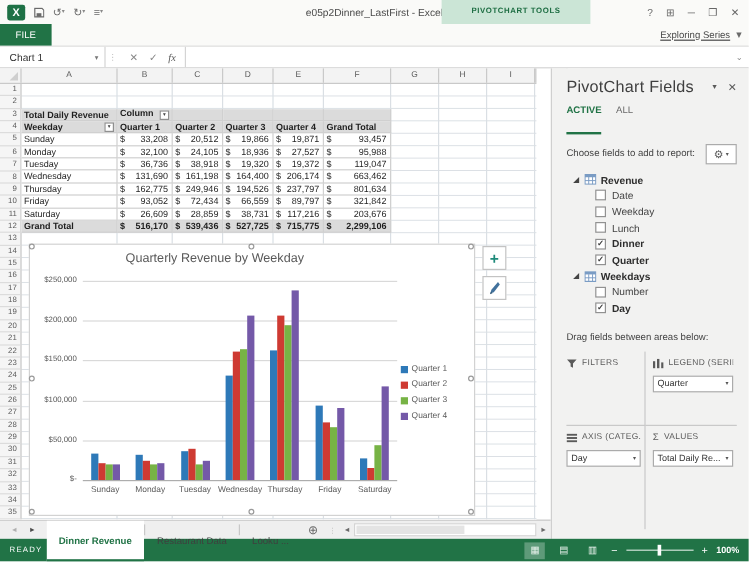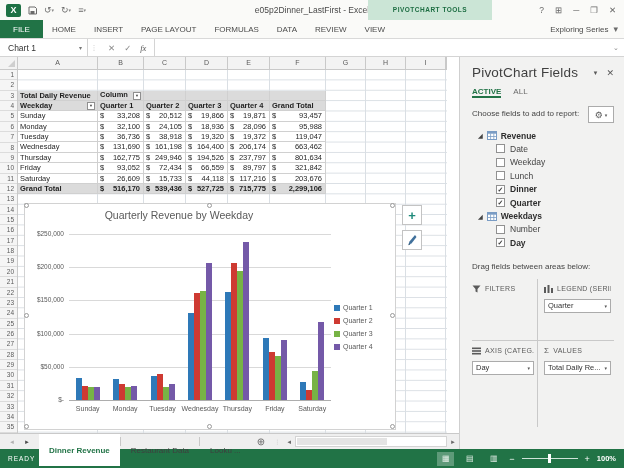--- a/index.html
+++ b/index.html
@@ -16,21 +16,21 @@
   .wintitle { position:absolute; left:0; right:0; text-align:center; font-size:8.5px; color:#4a4a4a; pointer-events:none; }
   .ctxband { position:absolute; left:368px; top:0; width:124px; height:20px; background:#CBE5D6; color:#1E6E43; font-size:6.5px; font-weight:bold; letter-spacing:.5px; text-align:center; line-height:20px; }
   .winctl { margin-left:auto; display:flex; align-items:center; gap:11px; padding-right:8px; font-size:8.5px; color:#666; z-index:2; }
 
   
   .tabsbar { height:19px; background:#FAFAF8; border-bottom:1px solid #D9D9D9; display:flex; align-items:stretch; font-size:8px; flex:0 0 auto; }
   .filetab { background:#217346; color:#fff; padding:0 13px; display:flex; align-items:center; font-size:8px; }
   .rtab { padding:0 9px; display:flex; align-items:center; color:#4a4a4a; white-space:nowrap; }
   .ctxtabs { display:flex; background:#EAF3EE; margin-left:10px; }
   .acct { margin-left:auto; display:flex; align-items:center; gap:5px; padding-right:6px; }
-  .acct .nm { font-size:8px; color:#4a4a4a; white-space:nowrap; }
+  .acct .nm { font-size:8px; color:#4a4a4a; white-space:nowrap;text-decoration:underline; }
 
   
   .fbar { height:18px; background:#fff; border-bottom:1px solid #D4D4D4; display:flex; align-items:stretch; font-size:8.5px; flex:0 0 auto; }
   .namebox { width:88px; display:flex; align-items:center; justify-content:space-between; padding:0 5px 0 8px; border-right:1px solid #D4D4D4; color:#333; }
   .namebox .dd { font-size:6px; color:#777; }
   .fsep { width:12px; display:flex; align-items:center; justify-content:center; color:#bbb; font-size:7px; }
   .fbtns { display:flex; align-items:center; gap:9px; padding:0 8px; color:#8a8a8a; border-right:1px solid #D4D4D4; }
   .fx { font-style:italic; font-family:"Liberation Serif", serif; color:#555; }
   .finput { flex:1; }
   .fexp { width:16px; display:flex; align-items:center; justify-content:center; color:#888; font-size:7px; }
@@ -92,21 +92,21 @@
   .harrow { display:flex; align-items:center; font-size:6px; color:#6A6A6A; padding:0 3px; }
   .htrack { flex:1; background:#fff; border:1px solid #D4D4D4; margin:2px 0; position:relative; }
   .hthumb { position:absolute; left:1px; top:1px; bottom:1px; width:90px; background:#E4E4E4; }
 
   
   .panel { width:165px; background:#F2F2F1; border-left:1px solid #CFCFCF; display:flex; flex-direction:column; padding:8px 10px 4px 12px; font-size:8px; }
   .ptitlerow { display:flex; align-items:center; }
   .ptitle { font-size:13.5px; color:#3F3F3F; letter-spacing:.2px; }
   .pctl { margin-left:auto; display:flex; gap:8px; color:#5A5A5A; align-items:center; }
   .ptabs { display:flex; gap:12px; margin-top:7px; }
-  .ptab { font-size:8px; color:#6A6A6A; padding-bottom:0; }
+  .ptab { font-size:8px; color:#6A6A6A; padding-bottom:14px; }
   .ptab.on { color:#217346; font-weight:bold; border-bottom:2px solid #217346; }
   .chooserow { display:flex; align-items:flex-start; margin-top:8px; }
   .choosetxt { font-size:8px; color:#444; padding-top:3px; }
   .gearbtn { margin-left:auto; width:26px; height:17px; background:#fff; border:1px solid #ABABAB; display:flex; align-items:center; justify-content:center; gap:2px; color:#5A5A5A; font-size:9px; }
   .gearbtn .dd { font-size:5px; }
   .ftree { margin-top:6px; }
   .fgroup { display:flex; align-items:center; gap:4px; height:13px; font-weight:bold; color:#2e2e2e; font-size:8.5px; margin-left:6px; }
   .tri { font-size:6px; color:#444; }
   .frow { display:flex; align-items:center; gap:5px; height:13.5px; margin-left:24px; font-size:8.5px; color:#444; }
   .cb { width:9px; height:9px; border:1px solid #919191; background:#fff; font-size:7px; line-height:8px; text-align:center; color:#3F3F3F; flex:0 0 auto; }
@@ -163,29 +163,20 @@
       <span>?</span>
       <span>⊞</span>
       <span>─</span>
       <span>❐</span>
       <span>✕</span>
     </div>
   </div>
 
   <div class="tabsbar">
     <div class="filetab">FILE</div>
-    <div id="main-tabs" style="display:flex">
-        <div class="rtab">HOME</div>
-        <div class="rtab">INSERT</div>
-        <div class="rtab">PAGE LAYOUT</div>
-        <div class="rtab">FORMULAS</div>
-        <div class="rtab">DATA</div>
-        <div class="rtab">REVIEW</div>
-        <div class="rtab">VIEW</div>
-      </div>
     <div class="acct">
       <span class="nm">Exploring Series</span>
       <span class="qbtn dd">▾</span>
 
     </div>
   </div>
 
   <div class="fbar">
     <div class="namebox">
       <span>Chart 1</span>
@@ -304,21 +295,21 @@
                 <div class="pc money ">
                   <span>$</span>
                   <span>24,105</span>
                 </div>
                 <div class="pc money ">
                   <span>$</span>
                   <span>18,936</span>
                 </div>
                 <div class="pc money ">
                   <span>$</span>
-                  <span>28,096</span>
+                  <span>27,527</span>
                 </div>
                 <div class="pc money ">
                   <span>$</span>
                   <span>95,988</span>
                 </div>
                 <div class="pc">Tuesday</div>
                 <div class="pc money ">
                   <span>$</span>
                   <span>36,736</span>
                 </div>
@@ -401,25 +392,25 @@
                   <span>$</span>
                   <span>321,842</span>
                 </div>
                 <div class="pc">Saturday</div>
                 <div class="pc money ">
                   <span>$</span>
                   <span>26,609</span>
                 </div>
                 <div class="pc money ">
                   <span>$</span>
-                  <span>15,733</span>
-                </div>
-                <div class="pc money ">
-                  <span>$</span>
-                  <span>44,118</span>
+                  <span>28,859</span>
+                </div>
+                <div class="pc money ">
+                  <span>$</span>
+                  <span>38,731</span>
                 </div>
                 <div class="pc money ">
                   <span>$</span>
                   <span>117,216</span>
                 </div>
                 <div class="pc money ">
                   <span>$</span>
                   <span>203,676</span>
                 </div>
                 <div class="pc hd">Grand Total</div>

